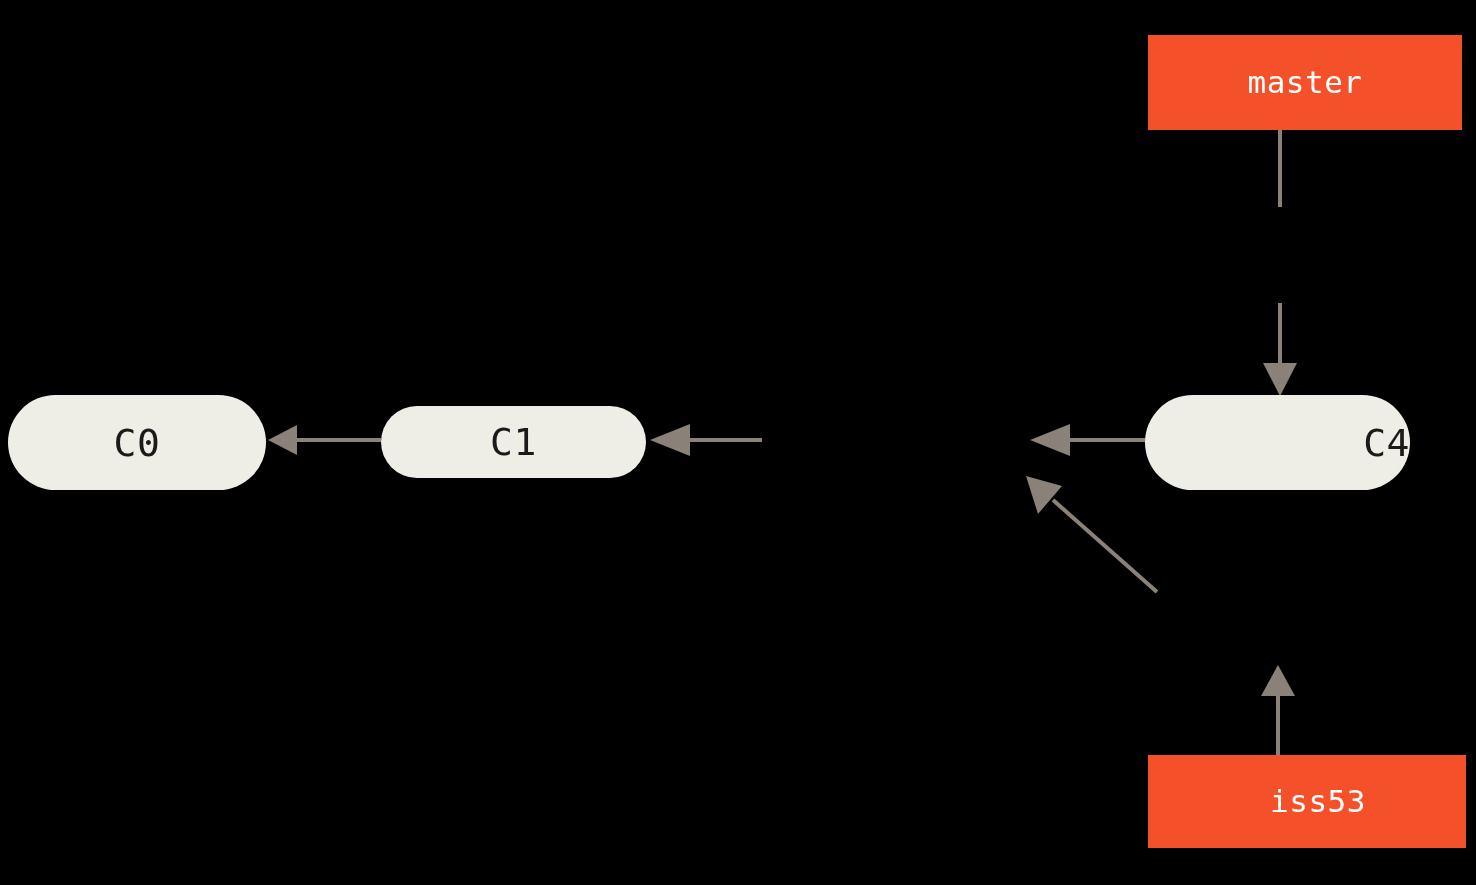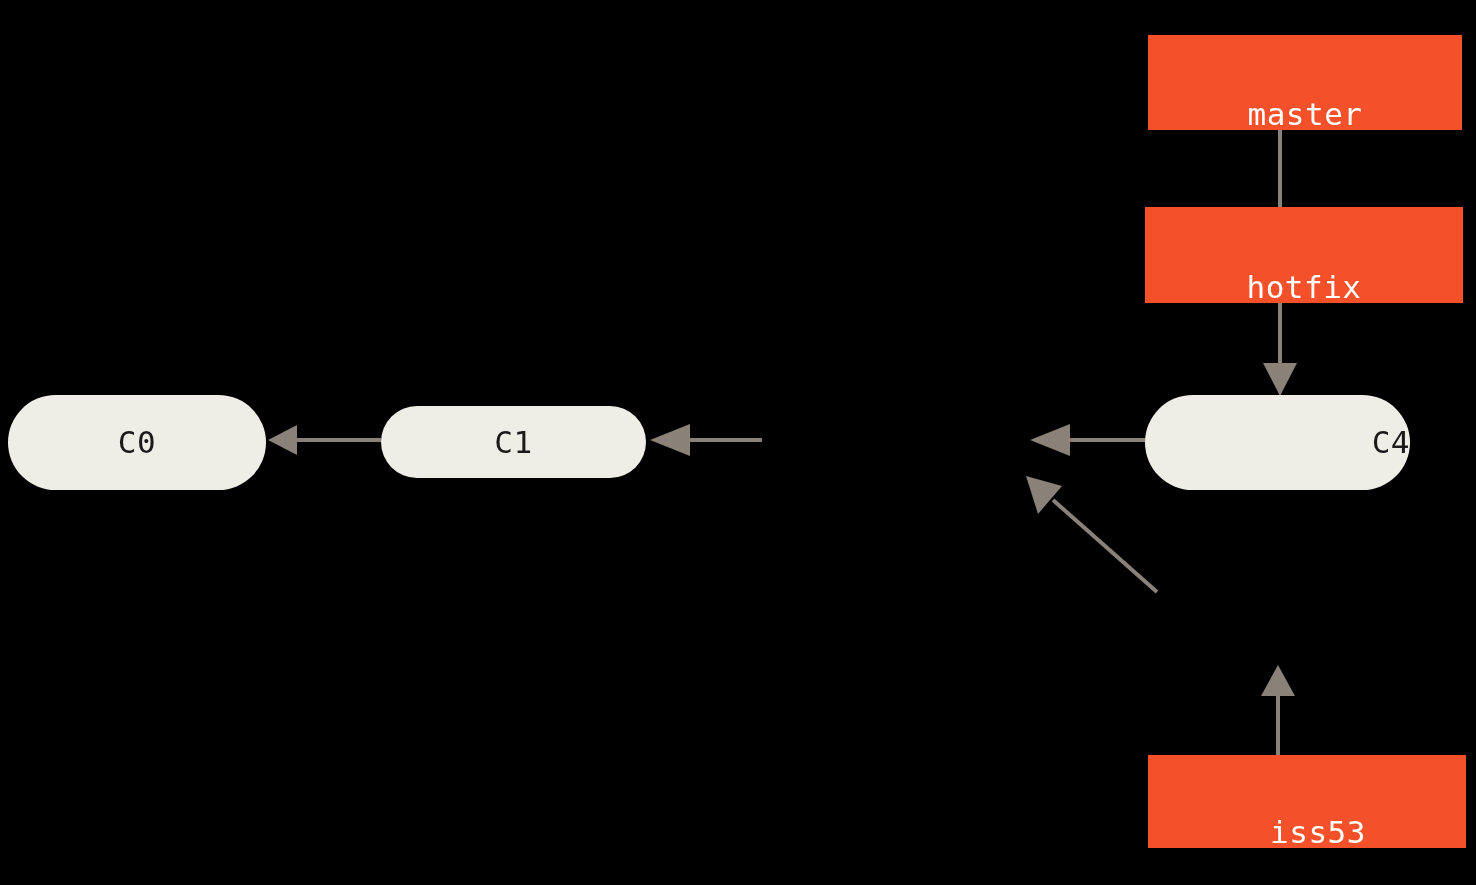--- a/index.html
+++ b/index.html
@@ -29,32 +29,32 @@
     box-sizing: border-box;
     background: #EFEEE6;
     border-radius: 48px;
     display: flex;
     align-items: center;
     justify-content: center;
     z-index: 2;
   }
   .commit-label {
     font-family: "DejaVu Sans Mono", "Liberation Mono", monospace;
-    font-size: 31px;
+    font-size: 38px;
     line-height: 1;
     color: #1A1A1A;
     letter-spacing: 0.5px;
     user-select: none;
   }
   .branch-box {
     position: absolute;
     box-sizing: border-box;
     background: #F4502A;
     display: flex;
-    align-items: flex-end;
+    align-items: center;
     justify-content: center;
     z-index: 2;
   }
   .branch-label {
     font-family: "DejaVu Sans Mono", "Liberation Mono", monospace;
     font-size: 31px;
     line-height: 1;
     color: #FFFFFF;
     letter-spacing: 0.5px;
     user-select: none;
@@ -113,21 +113,18 @@
 
 
   <div class="commit-node" style="left:1145px; top:395px; width:265px; height:95px;justify-content:flex-end;">
     <span class="commit-label">C4</span>
   </div>
 
   <div class="branch-box" style="left:1148px; top:35px; width:314px; height:95px;">
     <span class="branch-label">master</span>
   </div>
 
-  <div class="branch-box" style="left:1145px; top:207px; width:318px; height:96px;">
-    <span class="branch-label">hotfix</span>
-  </div>
 
   <div class="branch-box" style="left:1148px; top:755px; width:318px; height:93px;padding-left:22px;">
     <span class="branch-label">iss53</span>
   </div>
 
 </div>
 
 </body></html>

